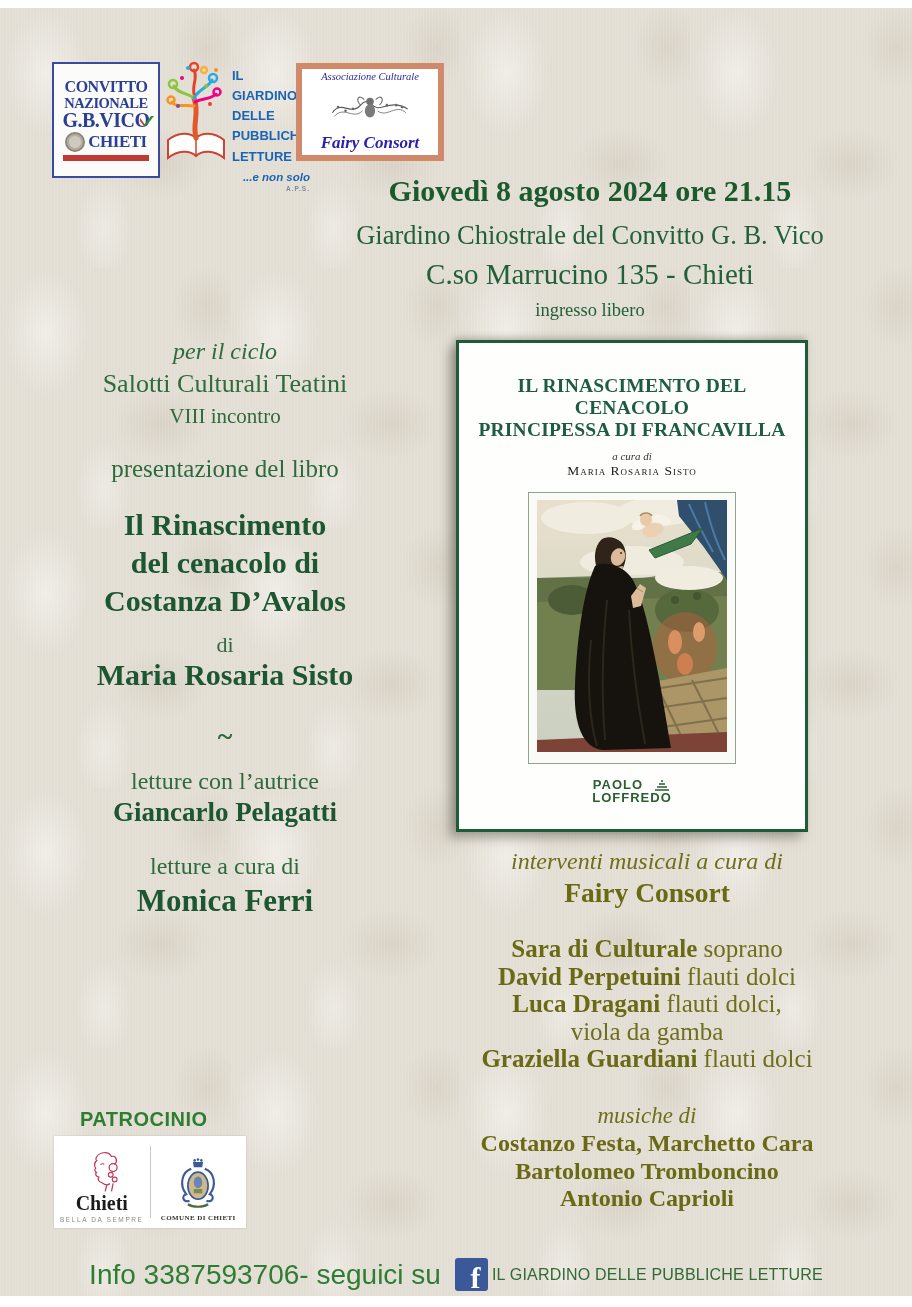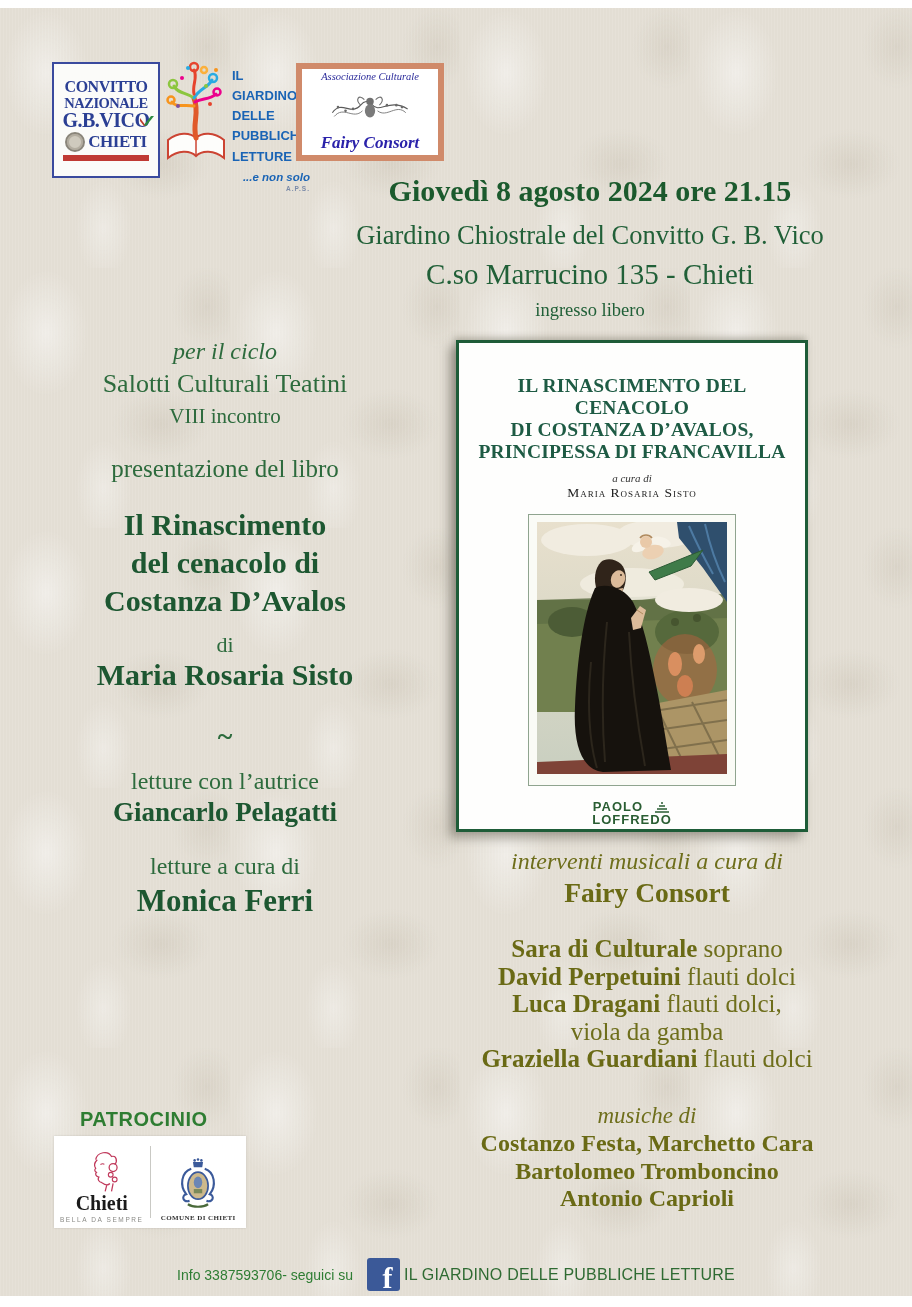--- a/index.html
+++ b/index.html
@@ -85,21 +85,21 @@
   .p-chieti{font-size:20px;font-weight:bold;color:#1a1a1a;line-height:20px;}
   .p-tag{font-size:6.5px;letter-spacing:1.6px;color:#8a8a86;margin-top:3px;
          font-family:"Liberation Sans",sans-serif;}
   .p-div{width:1px;background:#c9c9c4;margin:10px 0;}
   .p-right{width:50%;display:flex;flex-direction:column;align-items:center;justify-content:flex-end;
            padding-bottom:6px;}
   .p-comune{font-size:7px;font-weight:bold;letter-spacing:.4px;color:#333;margin-top:3px;}
   
   .footer{left:0;top:1250px;width:912px;display:flex;align-items:center;justify-content:center;
           font-family:"Liberation Sans",sans-serif;}
-  .ft-info{font-size:14px;color:#2e7d33;}
+  .ft-info{font-size:28px;color:#2e7d33;}
   .fb{width:33px;height:33px;background:#3b5998;border-radius:3px;margin:0 4px 0 14px;
       color:#ffffff;font-family:"Liberation Serif",serif;font-weight:bold;font-size:30px;
       line-height:30px;text-align:center;overflow:hidden;}
   .fb span{position:relative;left:4px;top:5px;}
   .ft-page{font-size:16px;color:#2f6b33;letter-spacing:.2px;font-weight:500;}
 </style>
 </head>
 <body>
 
 <div class="poster">
@@ -199,21 +199,20 @@
     <div class="l-name">Giancarlo Pelagatti</div>
   </div>
   <div class="lcol" style="top:845px;">
     <div class="l-lbl">letture a cura di</div>
     <div class="l-name2">Monica Ferri</div>
   </div>
 
   <div class="abs cover">
     <div class="c-title">
       <div>IL RINASCIMENTO DEL CENACOLO</div>
-      <div>DI COSTANZA D’AVALOS,</div>
       <div>PRINCIPESSA DI FRANCAVILLA</div>
     </div>
     <div class="c-acura">a cura di</div>
     <div class="c-curator">Maria Rosaria Sisto</div>
     <div class="c-paintframe">
       <svg width="190" height="252" viewBox="0 0 190 252">
         <defs>
           <linearGradient id="sky" x1="0" y1="0" x2="0" y2="1">
             <stop offset="0" stop-color="#e8e0cd"></stop>
               <stop offset="1" stop-color="#c9cfc0"></stop>

